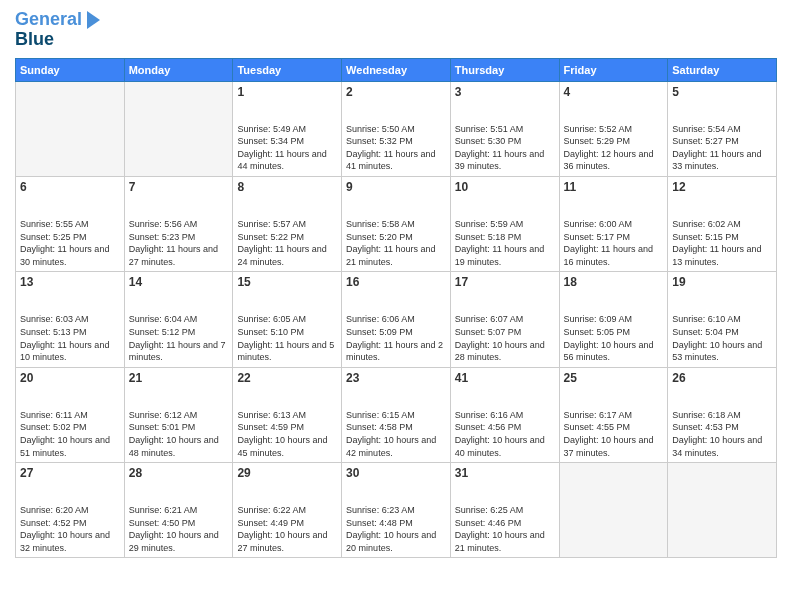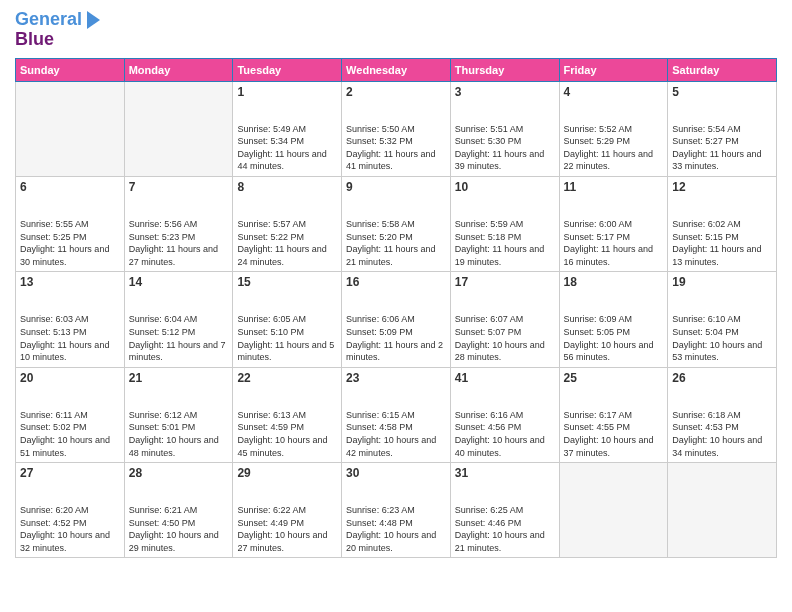--- a/index.html
+++ b/index.html
@@ -36,21 +36,21 @@
     .location {
       font-size: 14px;
       color: #555;
     }
     table {
       width: 100%;
       border-collapse: collapse;
       table-layout: fixed;
     }
     th {
-      background-color: #ec4899;
+      background-color: #3b82f6;
       color: #fff;
       font-size: 11px;
       font-weight: bold;
       padding: 5px 4px;
       text-align: left;
       border: 1px solid #2b7bba;
     }
     td {
       border: 1px solid #ccc;
       vertical-align: top;
@@ -80,21 +80,21 @@
 <div class="container">
   <div class="header">
     <div class="logo">
       <div>
         <div style="display:flex;align-items:center;">
           <div style="font-size:18px;font-weight:bold;color:#333;line-height:1.1;">
             <span style="color:#4a90d9;">General</span>
           </div>
           <div style="width:0;height:0;border-top:9px solid transparent;border-bottom:9px solid transparent;border-left:13px solid #4a90d9;margin-left:5px;"></div>
         </div>
-        <div style="font-size:18px;font-weight:bold;color:#701a75;line-height:1.1;">Blue</div>
+        <div style="font-size:18px;font-weight:bold;color:#0c4a6e;line-height:1.1;">Blue</div>
       </div>
     </div>
     <div class="title-block">
       <div class="month-title"></div>
       <div class="location"></div>
     </div>
   </div>
 
   <table>
     <thead>
@@ -119,21 +119,21 @@
           <td>
             <span class="day-num">2</span>
             <div class="day-info"><span>Sunrise: 5:50 AM</span><br><span>Sunset: 5:32 PM</span><br><span>Daylight: 11 hours and 41 minutes.</span></div>
           </td>
           <td>
             <span class="day-num">3</span>
             <div class="day-info"><span>Sunrise: 5:51 AM</span><br><span>Sunset: 5:30 PM</span><br><span>Daylight: 11 hours and 39 minutes.</span></div>
           </td>
           <td>
             <span class="day-num">4</span>
-            <div class="day-info"><span>Sunrise: 5:52 AM</span><br><span>Sunset: 5:29 PM</span><br><span>Daylight: 11 hours and 22 minutes.</span></div>
+            <div class="day-info"><span>Sunrise: 5:52 AM</span><br><span>Sunset: 5:29 PM</span><br><span>Daylight: 12 hours and 36 minutes.</span></div>
           </td>
           <td>
             <span class="day-num">5</span>
             <div class="day-info"><span>Sunrise: 5:54 AM</span><br><span>Sunset: 5:27 PM</span><br><span>Daylight: 11 hours and 33 minutes.</span></div>
           </td>
         </tr>
         <tr>
           <td>
             <span class="day-num">6</span>
             <div class="day-info"><span>Sunrise: 5:55 AM</span><br><span>Sunset: 5:25 PM</span><br><span>Daylight: 11 hours and 30 minutes.</span></div>

